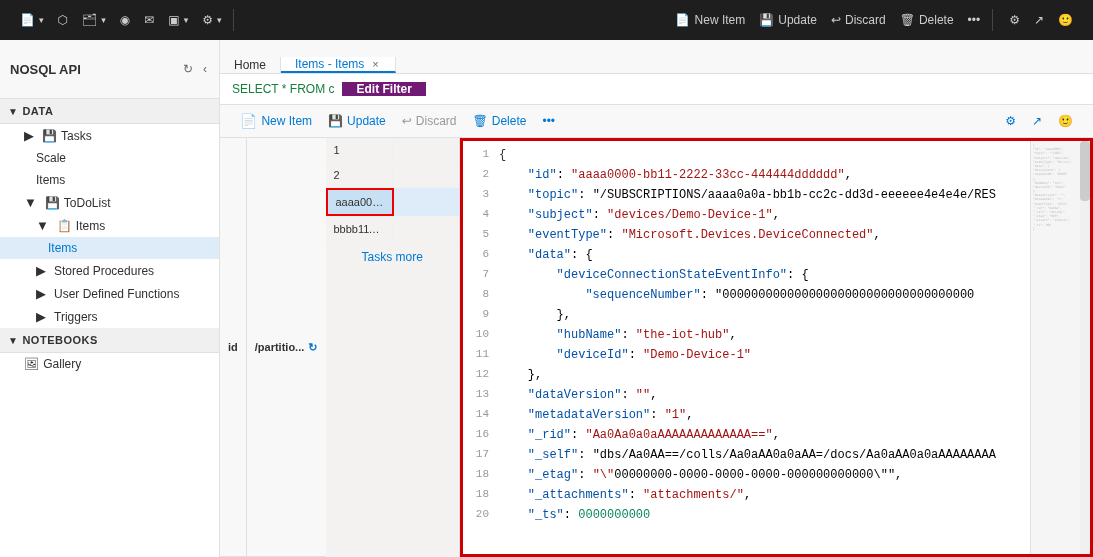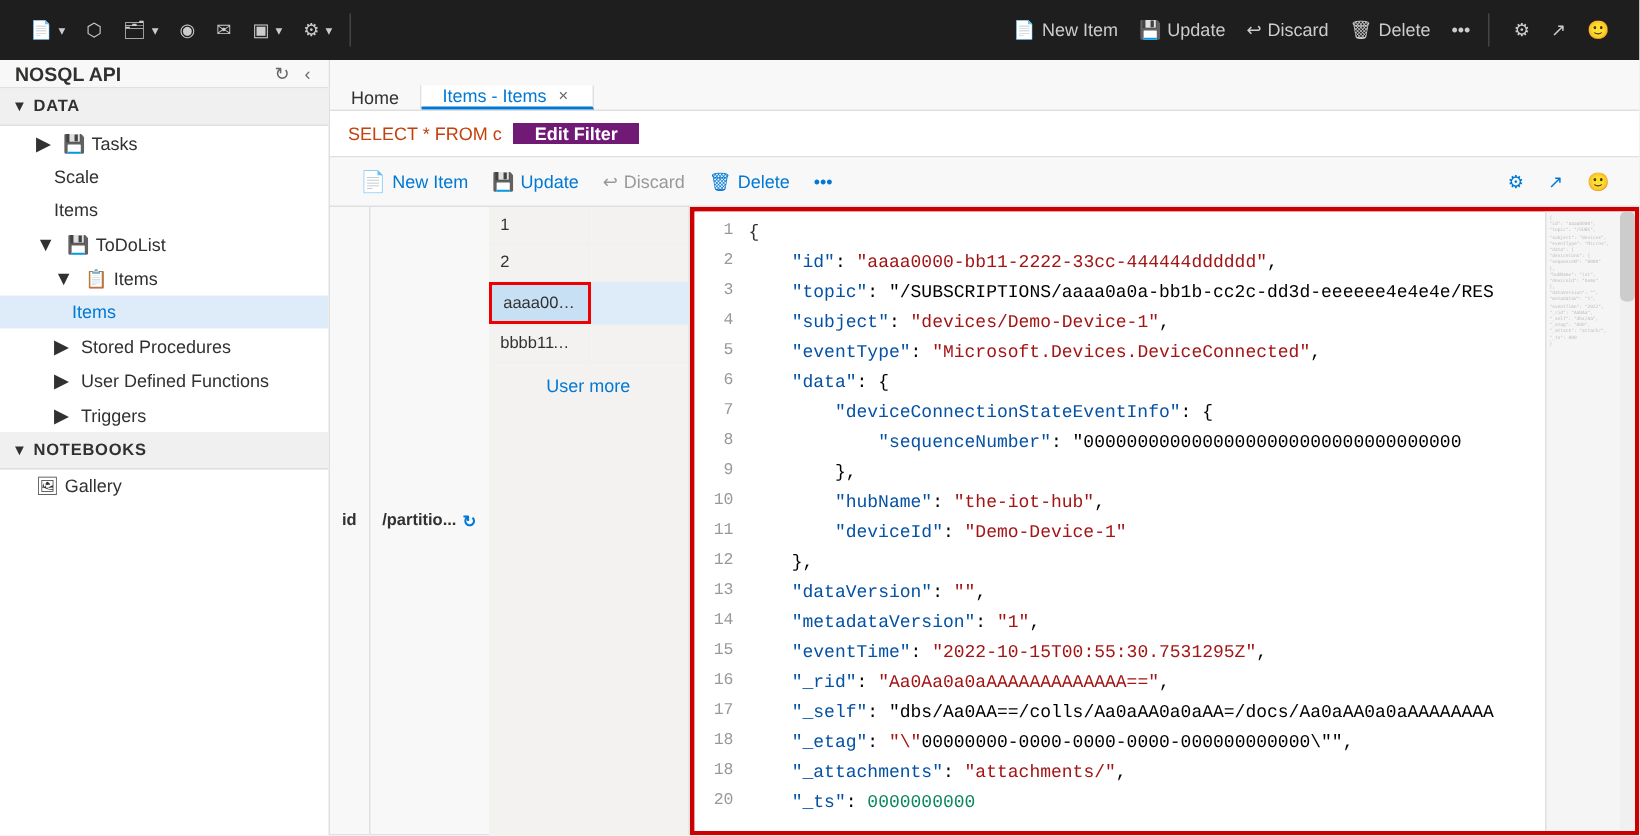--- a/index.html
+++ b/index.html
@@ -49,21 +49,21 @@
       border-right: 1px solid #e0e0e0;
       display: flex;
       flex-direction: column;
       overflow-y: auto;
       flex-shrink: 0;
     }
     .sidebar-header {
       display: flex;
       align-items: center;
       justify-content: space-between;
-      padding: 0 10px;
+      padding: 20px 10px;
       background: #f8f8f8;
       border-bottom: 1px solid #e0e0e0;
     }
     .sidebar-title {
       font-size: 13px;
       font-weight: 600;
       color: #323130;
     }
     .sidebar-header-icons {
       display: flex;
@@ -155,21 +155,21 @@
     .filter-bar {
       display: flex;
       align-items: center;
       padding: 8px 12px;
       background: #fff;
       border-bottom: 1px solid #e0e0e0;
       gap: 8px;
     }
     .filter-query {
       font-size: 12px;
-      color: #c2410c;
+      color: #15803d;
     }
     .filter-btn {
       background: #701a75;
       color: #fff;
       border: none;
       padding: 0 14px;
       border-radius: 0;
       cursor: pointer;
       font-size: 12px;
       font-weight: 600;
@@ -537,21 +537,21 @@
 
           <div class="table-row selected">
             <div class="td highlighted">aaaa0000-b...</div>
             <div class="td"></div>
           </div>
 
           <div class="table-row">
             <div class="td">bbbb1111-c...</div>
             <div class="td"></div>
           </div>
-          <div class="load-more">User more</div>
+          <div class="load-more">Tasks more</div>
         </div>
       </div>
 
       <div class="json-pane">
         <div class="json-editor" id="json-editor">
         <div class="json-line">
               <span class="line-number">1</span>
               <span class="line-content"><span class="json-bracket">{</span></span>
             </div>
             <div class="json-line">
@@ -600,24 +600,20 @@
             </div>
             <div class="json-line">
               <span class="line-number">13</span>
               <span class="line-content">    <span class="json-key">"dataVersion"</span>: <span class="json-string">""</span>,</span>
             </div>
             <div class="json-line">
               <span class="line-number">14</span>
               <span class="line-content">    <span class="json-key">"metadataVersion"</span>: <span class="json-string">"1"</span>,</span>
             </div>
             <div class="json-line">
-              <span class="line-number">15</span>
-              <span class="line-content">    <span class="json-key">"eventTime"</span>: <span class="json-string">"2022-10-15T00:55:30.7531295Z"</span>,</span>
-            </div>
-            <div class="json-line">
               <span class="line-number">16</span>
               <span class="line-content">    <span class="json-key">"_rid"</span>: <span class="json-string">"Aa0Aa0a0aAAAAAAAAAAAAA=="</span>,</span>
             </div>
             <div class="json-line">
               <span class="line-number">17</span>
               <span class="line-content">    <span class="json-key">"_self"</span>: "dbs/Aa0AA==/colls/Aa0aAA0a0aAA=/docs/Aa0aAA0a0aAAAAAAAA</span>
             </div>
             <div class="json-line">
               <span class="line-number">18</span>
               <span class="line-content">    <span class="json-key">"_etag"</span>: <span class="json-string">"\"</span>00000000-0000-0000-0000-000000000000\"",</span>

